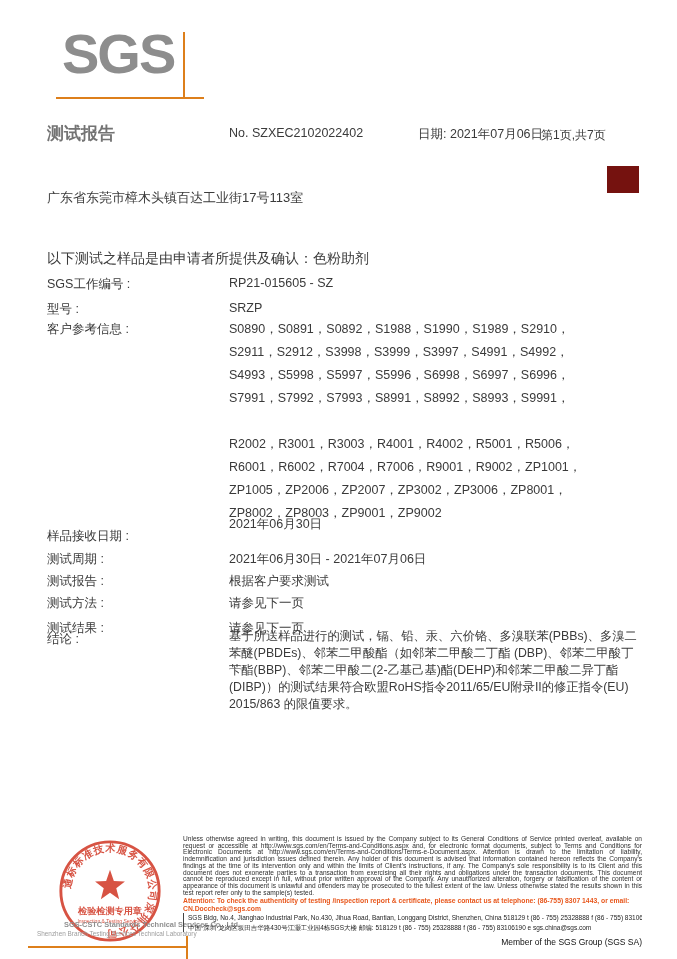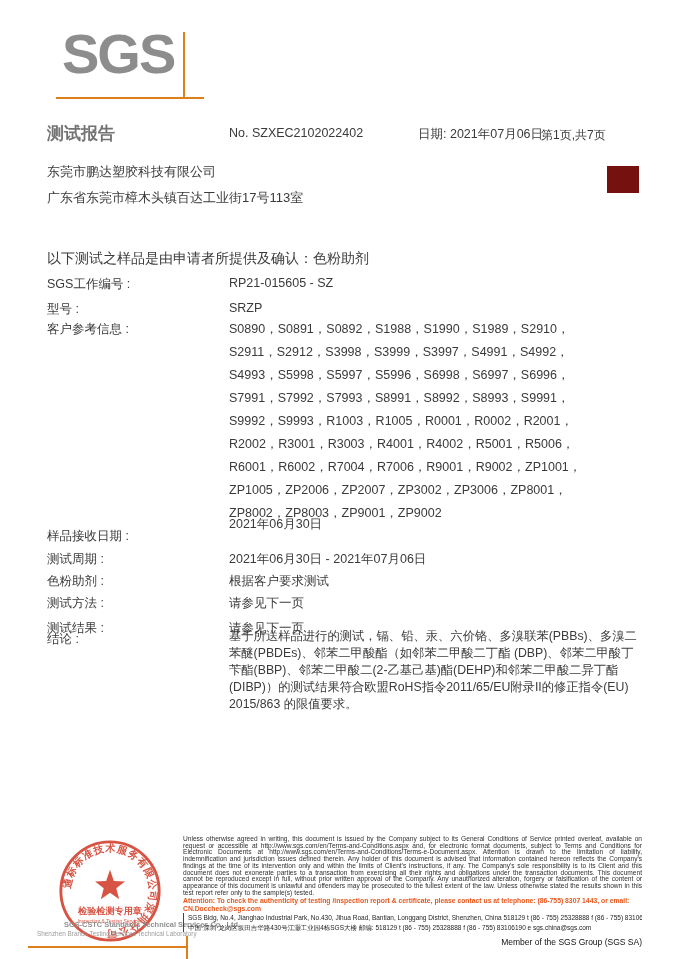--- a/index.html
+++ b/index.html
@@ -62,50 +62,48 @@
 
   <div class="logo-text">SGS</div>
   <div class="logo-hline"></div>
   <div class="logo-vline"></div>
 
   <div class="doc-title">测试报告</div>
   <div class="report-no">No. SZXEC2102022402</div>
   <div class="report-date">日期: 2021年07月06日</div>
   <div class="report-page">第1页,共7页</div>
 
-  <div class="client-name">东莞市鹏达塑胶科技有限公司</div>
   <div class="client-address">广东省东莞市樟木头镇百达工业街17号113室</div>
   <div class="red-mark"></div>
 
   <div class="intro">以下测试之样品是由申请者所提供及确认：色粉助剂</div>
 
   <div class="lbl" style="top:276px">SGS工作编号 :</div>
   <div class="val" style="top:276px">RP21-015605 - SZ</div>
 
   <div class="lbl" style="top:301px">型号 :</div>
   <div class="val" style="top:301px">SRZP</div>
 
   <div class="lbl" style="top:321px">客户参考信息 :</div>
   <div class="val" style="top:321px">S0890，S0891，S0892，S1988，S1990，S1989，S2910，</div>
   <div class="val" style="top:344px">S2911，S2912，S3998，S3999，S3997，S4991，S4992，</div>
   <div class="val" style="top:367px">S4993，S5998，S5997，S5996，S6998，S6997，S6996，</div>
   <div class="val" style="top:390px">S7991，S7992，S7993，S8991，S8992，S8993，S9991，</div>
-  <div class="val" style="top:413px">S9992，S9993，R1003，R1005，R0001，R0002，R2001，</div>
   <div class="val" style="top:436px">R2002，R3001，R3003，R4001，R4002，R5001，R5006，</div>
   <div class="val" style="top:459px">R6001，R6002，R7004，R7006，R9001，R9002，ZP1001，</div>
   <div class="val" style="top:482px">ZP1005，ZP2006，ZP2007，ZP3002，ZP3006，ZP8001，</div>
   <div class="val" style="top:505px">ZP8002，ZP8003，ZP9001，ZP9002</div>
 
   <div class="lbl" style="top:528px">样品接收日期 :</div>
   <div class="val" style="top:516px">2021年06月30日</div>
 
   <div class="lbl" style="top:551px">测试周期 :</div>
   <div class="val" style="top:551px">2021年06月30日 - 2021年07月06日</div>
 
-  <div class="lbl" style="top:573px">色粉助剂 :</div>
+  <div class="lbl" style="top:573px">测试报告 :</div>
   <div class="val" style="top:573px">根据客户要求测试</div>
 
   <div class="lbl" style="top:595px">测试方法 :</div>
   <div class="val" style="top:595px">请参见下一页</div>
 
   <div class="lbl" style="top:620px">测试结果 :</div>
   <div class="val" style="top:620px">请参见下一页</div>
 
   <div class="lbl" style="top:631px">结论 :</div>
   <div class="conclusion">基于所送样品进行的测试，镉、铅、汞、六价铬、多溴联苯(PBBs)、多溴二苯醚(PBDEs)、邻苯二甲酸酯（如邻苯二甲酸二丁酯 (DBP)、邻苯二甲酸丁苄酯(BBP)、邻苯二甲酸二(2-乙基己基)酯(DEHP)和邻苯二甲酸二异丁酯(DIBP)）的测试结果符合欧盟RoHS指令2011/65/EU附录II的修正指令(EU) 2015/863 的限值要求。</div>

